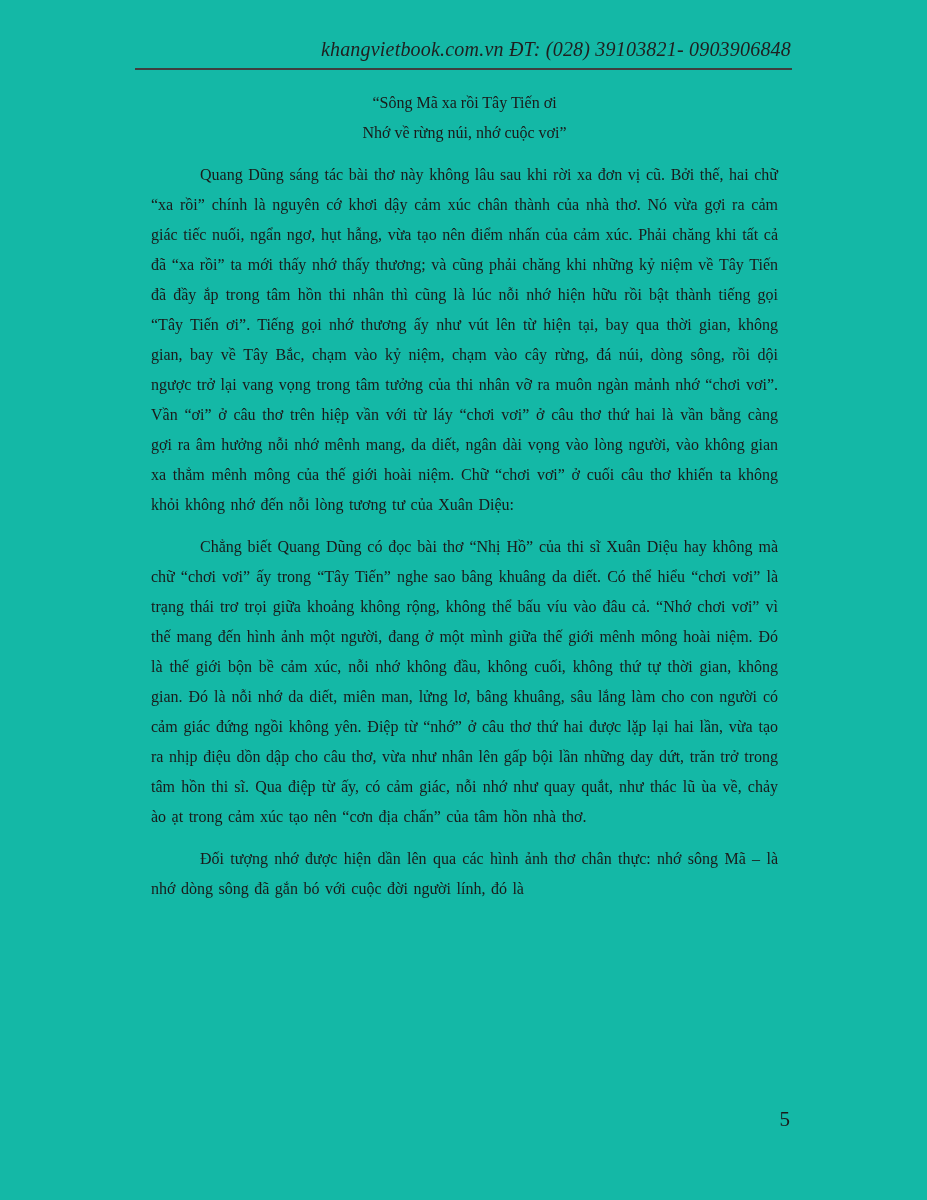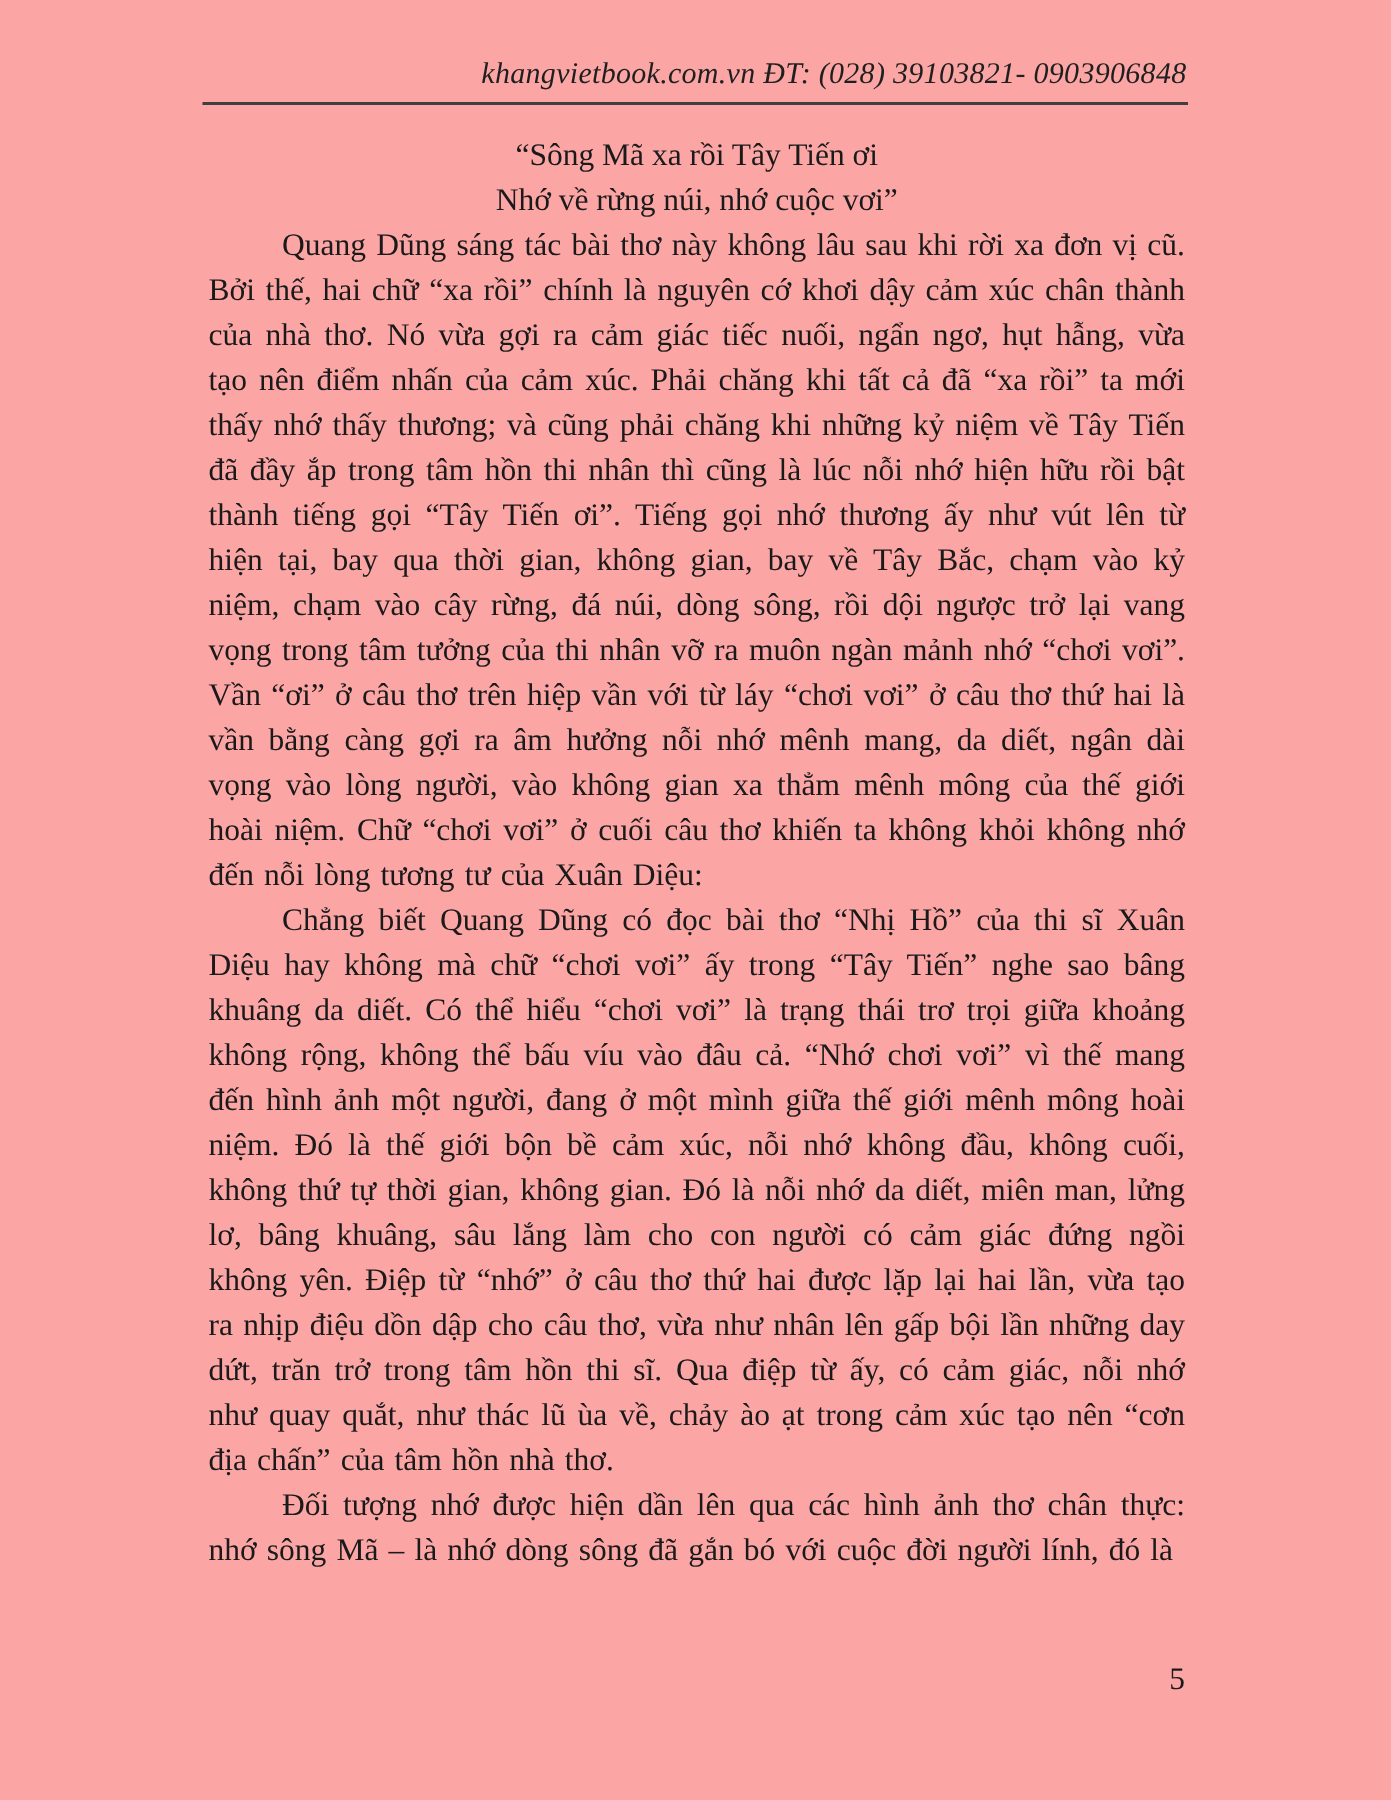--- a/index.html
+++ b/index.html
@@ -4,21 +4,21 @@
 <style>
   html, body {
     margin: 0;
     padding: 0;
     background: #ffffff;
   }
   .page {
     position: relative;
     width: 927px;
     height: 1200px;
-    background: #fca5a5;
+    background: #14b8a6;
     font-family: "Liberation Serif", "DejaVu Serif", serif;
     color: #1a1a1a;
     overflow: hidden;
   }
   .header-text {
     position: absolute;
     top: 38px;
     right: 136px;
     font-style: italic;
     font-size: 20px;
@@ -32,32 +32,32 @@
     left: 135px;
     width: 657px;
     height: 2px;
     background: #3f3f3f;
   }
   .content {
     position: absolute;
     top: 88px;
     left: 139px;
     width: 651px;
-    font-size: 21px;
+    font-size: 16px;
     line-height: 30px;
   }
   .poem {
     text-align: center;
     margin: 0;
   }
   .poem .poem-line {
     display: block;
   }
   .para {
-    margin: 0;
+    margin: 12px;
     text-align: justify;
     text-indent: 49px;
     word-spacing: 1.5px;
   }
   .page-number {
     position: absolute;
     top: 1107px;
     right: 137px;
     font-size: 21px;
     color: #1a1a1a;

